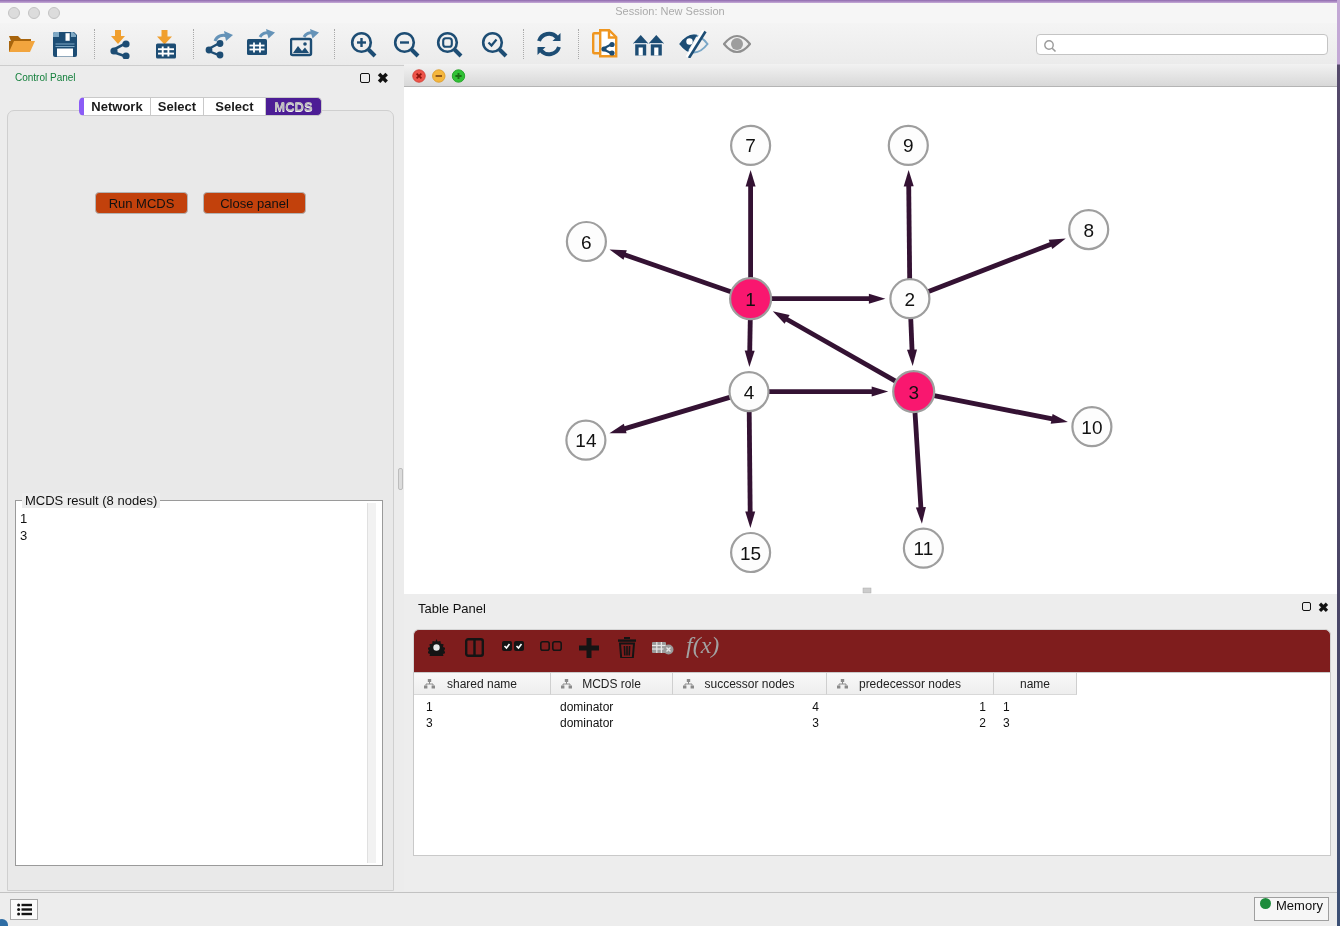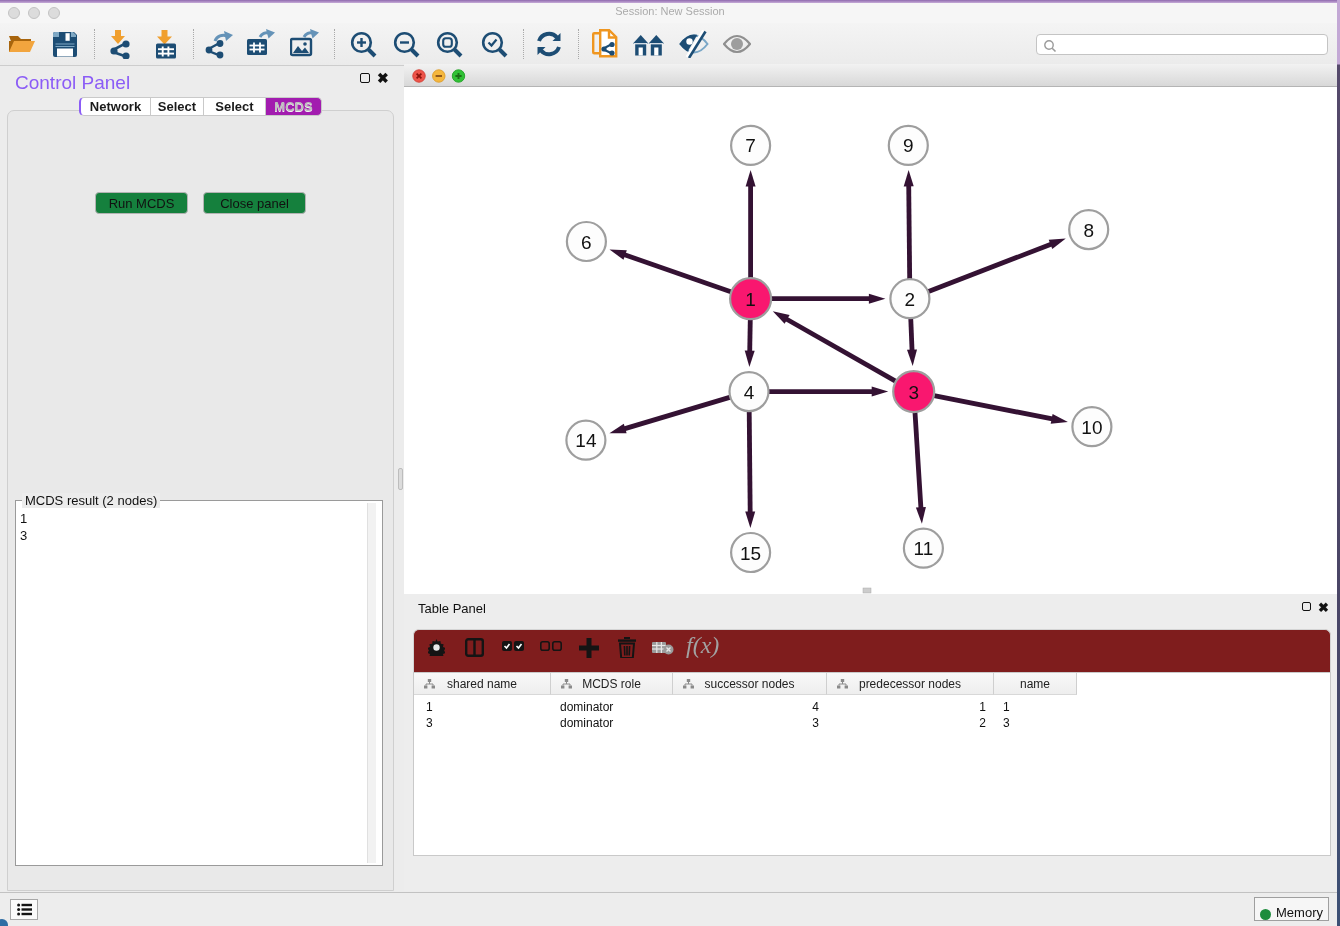--- a/index.html
+++ b/index.html
@@ -8,31 +8,31 @@
 #purple{left:0;top:0;width:1340px;height:3px;background:linear-gradient(#8f6aae,#c7abd8)}
 #titlebar{left:0;top:3px;width:1340px;height:20px;background:#f6f6f6}
 #titlebar .dot{position:absolute;top:4px;width:12px;height:12px;border-radius:50%;background:#dcdcdc;border:1px solid #c3c3c3}
 #title{left:0;top:5px;width:1340px;text-align:center;font-size:11px;color:#ababab}
 #toolbar{left:0;top:23px;width:1340px;height:43px;background:linear-gradient(#f4f4f4,#ebebeb);border-bottom:1px solid #cdcdcd}
 .sep{position:absolute;top:6px;height:30px;width:0;border-left:1px dotted #a9a9a9}
 .tbi{position:absolute;top:0;height:42px;display:flex;align-items:center;justify-content:center}
 #search{left:1036px;top:34px;width:292px;height:21px;background:#fff;border:1px solid #c4c4c4;border-radius:4px}
 
 #cpanel{left:0;top:66px;width:401px;height:825px;background:#ececec}
-#cp-title{left:15px;top:6px;font-size:19px;color:#8b5cf6}
+#cp-title{left:15px;top:6px;font-size:10px;color:#15803d}
 .winbtn{position:absolute;font-size:12px;color:#111}
 #cp-body{left:7px;top:44px;width:387px;height:781px;background:#e9e9e9;border:1px solid #cfcfcf;border-radius:7px 7px 0 0}
 .tabrow{position:absolute;display:flex;font-size:13px;font-weight:700;color:#1a1a1a}
 .tab{border:1px solid #c9c9c9;background:#fff;display:flex;align-items:center;justify-content:center;border-left:none}
-.tab.first{border-left:2px solid #8b5cf6;border-radius:5px 0 0 5px}
+.tab.first{border-left:5px solid #8b5cf6;border-radius:5px 0 0 5px}
 .tab.last{border-radius:0 5px 5px 0}
-.tab.gray{background:#a21caf;color:#bdbdbd;text-shadow:0 1px 0 #f2f2f2}
+.tab.gray{background:#4c1d95;color:#bdbdbd;text-shadow:0 1px 0 #f2f2f2}
 #optlabel{left:0;top:71px;width:401px;text-align:center;font-size:13px;color:#111}
 #dropdown{left:44px;top:92px;width:313px;height:23px;background:#fff;border:1px solid #b9b9b9;border-radius:4px;font-size:13px;color:#111;line-height:21px;padding-left:11px}
-.btn{position:absolute;height:22px;background:#15803d;border:1px solid #b3b3b3;border-radius:4px;font-size:13px;color:#111;display:flex;align-items:center;justify-content:center}
+.btn{position:absolute;height:22px;background:#c2410c;border:1px solid #b3b3b3;border-radius:4px;font-size:13px;color:#111;display:flex;align-items:center;justify-content:center}
 #fieldset{left:15px;top:434px;width:368px;height:366px;border:1px solid #9a9a9a;background:#fff}
 #fslabel{left:22px;top:427px;background:#ececec;padding:0 3px;font-size:13px;color:#111}
 #fstext{left:20px;top:445px;font-size:13px;color:#111;line-height:16.5px}
 #fsscroll{left:367px;top:437px;width:9px;height:360px;background:#f2f2f2;border-left:1px solid #e0e0e0}
 
 #netwin{left:404px;top:64px;width:936px;height:530px;background:#fff}
 #nettitle{left:0;top:0;width:936px;height:23px;background:linear-gradient(#f2f2f2,#d8d8d8);border-bottom:1px solid #b4b4b4;position:absolute}
 #nettitle span{position:absolute;width:100%;text-align:center;top:4px;font-size:13px;font-weight:700;color:#333}
 #netcanvas{left:0;top:23px;width:936px;height:507px;background:#fff;position:absolute}
 
@@ -40,21 +40,21 @@
 #tp-title{left:14px;top:7px;font-size:13px;color:#111;position:absolute}
 #tp-tbar{left:9px;top:35px;width:918px;height:43px;background:#7f1d1d;border:1px solid #d4d4d4;border-bottom:none;border-radius:6px 6px 0 0;position:absolute}
 #tablebox{left:9px;top:78px;width:918px;height:184px;background:#fff;border:1px solid #c9c9c9;position:absolute}
 .th{position:absolute;top:0;height:22px;background:linear-gradient(#f8f8f8,#eeeeee);border-right:1px solid #cfcfcf;border-bottom:1px solid #d8d8d8;font-size:12px;color:#222;display:flex;align-items:center;justify-content:center}
 .hico{position:absolute;left:10px;top:6px}
 .td{position:absolute;font-size:12px;color:#111}
 #btabs{position:absolute;left:0;top:272px;width:936px;display:flex;justify-content:center}
 
 #statusbar{left:0;top:892px;width:1340px;height:34px;background:#ededed;border-top:1px solid #c2c2c2}
 #listbtn{left:10px;top:899px;width:28px;height:21px;background:#fafafa;border:1px solid #a8a8a8;display:flex;align-items:center;justify-content:center}
-#membtn{left:1254px;top:897px;width:75px;height:24px;background:#f6f6f6;border:1px solid #9f9f9f;font-size:13px;color:#111;display:flex;align-items:flex-end;justify-content:center;gap:5px}
+#membtn{left:1254px;top:897px;width:75px;height:24px;background:#f6f6f6;border:1px solid #9f9f9f;font-size:13px;color:#111;display:flex;align-items:flex-start;justify-content:center;gap:5px}
 #rightstrip{left:1337px;top:0;width:3px;height:926px;background:linear-gradient(#c3a8d5 0px,#c3a8d5 64px,#55496b 65px,#4a4566 600px,#3c5075 926px)}
 svg{display:block}
 </style></head>
 <body>
 <div class="abs" id="purple"></div>
 <div class="abs" id="titlebar">
  <div class="dot" style="left:8px"></div>
     <div class="dot" style="left:28px"></div>
     <div class="dot" style="left:48px"></div>
 </div>
@@ -243,21 +243,21 @@
  <div class="abs" id="cp-body"></div>
  <div class="tabrow" style="left:79px;top:31px;height:19px">
   <div class="tab first" style="width:72px">Network</div>
   <div class="tab" style="width:53px">Select</div>
   <div class="tab" style="width:62px">Select</div>
   <div class="tab last gray" style="width:56px">MCDS</div>
  </div>
  <div class="btn" style="left:95px;top:126px;width:93px">Run MCDS</div>
  <div class="btn" style="left:203px;top:126px;width:103px">Close panel</div>
  <div class="abs" id="fieldset"></div>
- <div class="abs" id="fslabel">MCDS result (2 nodes)</div>
+ <div class="abs" id="fslabel">MCDS result (8 nodes)</div>
  <div class="abs" id="fstext">1<br>3</div>
  <div class="abs" id="fsscroll"></div>
 </div>
 
 <div class="abs" id="netwin">
     <svg style="position:absolute;left:0;top:0" width="7" height="7">
       <polygon points="0,0 7,0 0,7" fill="#3d6fb5"></polygon>
     </svg>
  <div id="nettitle">
   <svg style="position:absolute;left:8px;top:5px" width="60" height="14" viewBox="0 0 60 14">

